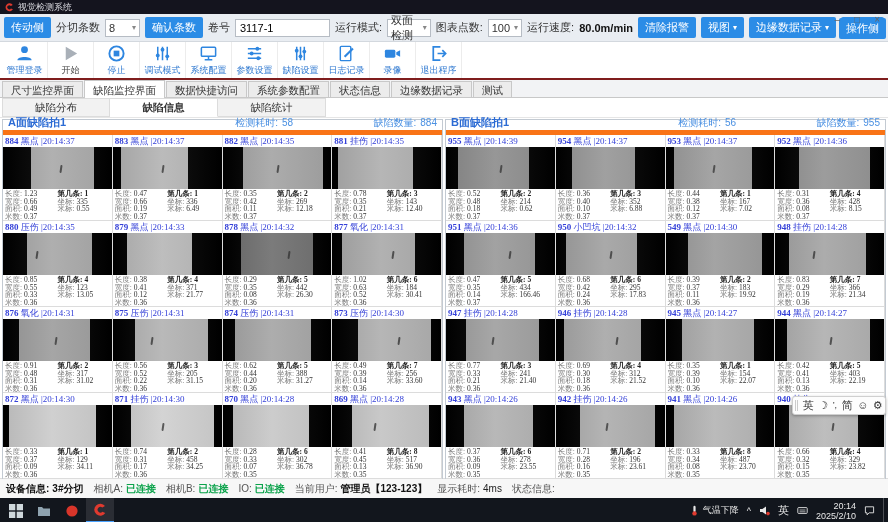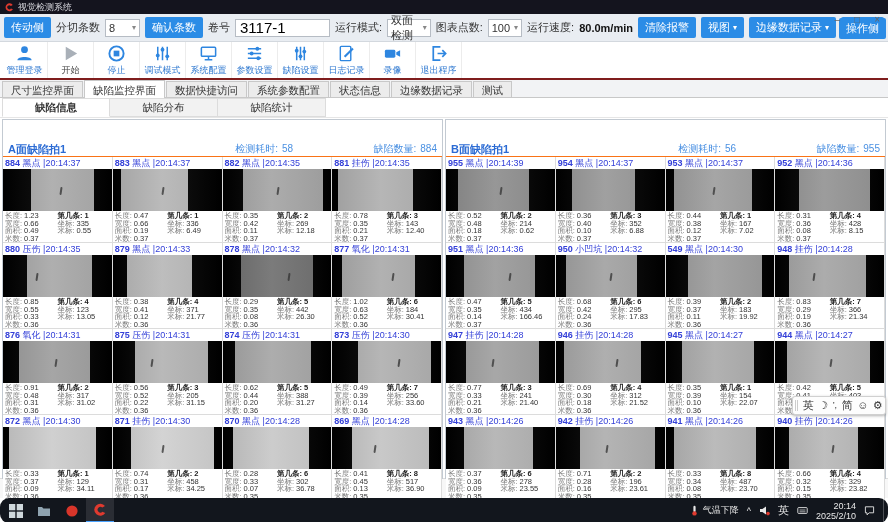--- a/index.html
+++ b/index.html
@@ -12,21 +12,21 @@
   .titlebar .ttl{color:#d8d8de;font-size:9px;}
   .winctrl{position:absolute;top:14px;right:8px;display:flex;gap:14px;z-index:40;}
   .winctrl span{color:#666;font-size:10px;cursor:default;line-height:12px;}
 
   
   .toolbar1{height:28px;background:#e9edf2;border-bottom:1px solid #d3d8de;display:flex;align-items:center;gap:5px;padding:0 4px;position:relative;}
   .btn{background:#2b8ce6;color:#fff;border-radius:2px;padding:3px 7px;font-size:11px;cursor:pointer;white-space:nowrap;display:inline-flex;align-items:center;gap:3px;}
   .lbl{color:#333;font-size:11px;white-space:nowrap;}
   .sel{background:#fff;border:1px solid #b6bcc4;height:18px;display:inline-flex;align-items:center;justify-content:space-between;padding:0 3px;font-size:11px;gap:4px;}
   .sel .car{color:#888;font-size:8px;}
-  .tin{background:#fff;border:1px solid #b6bcc4;height:18px;font-size:15px;padding:0 4px;width:95px;font-family:inherit;}
+  .tin{background:#fff;border:1px solid #b6bcc4;height:18px;font-size:11px;padding:0 4px;width:95px;font-family:inherit;}
   .speed{font-weight:bold;color:#111;}
   .opside{position:absolute;top:4px;right:2px;}
 
   
   .toolbar2{height:38px;background:#fff;border-bottom:2px solid #7f1d1d;display:flex;align-items:stretch;padding:0 2px;}
   .action{width:46px;display:flex;flex-direction:column;align-items:center;justify-content:center;gap:1px;border-right:1px solid #ececec;cursor:pointer;color:#2e86e0;}
   .action.muted{color:#a9b0b8;}
   .action .aicon{width:19px;height:19px;}
   .action .aicon svg{width:100%;height:100%;}
   .action .albl{font-size:9px;color:#2e78d0;white-space:nowrap;}
@@ -38,26 +38,26 @@
   .tab.active{background:#fff;height:18px;position:relative;top:1px;line-height:14px;}
   .subtabbar{height:20px;background:#fff;display:flex;padding-left:2px;border-bottom:1px solid #e6e6e6;}
   .subtab{width:108px;font-size:10.5px;display:flex;align-items:center;justify-content:center;background:#f2f2f2;border:1px solid #dcdcdc;border-left:none;cursor:pointer;color:#333;}
   .subtab:first-child{border-left:1px solid #dcdcdc;}
   .subtab.active{background:#fff;border-bottom-color:#fff;font-weight:bold;}
 
   
   .content{position:relative;height:360px;}
   .panel{position:absolute;top:1px;width:441px;height:360px;border:1px solid #c3cad2;background:#fff;}
   .panel.pa{left:2px;}  .panel.pb{left:445px;}
-  .phead{height:15px;display:flex;align-items:center;border-bottom:1px solid #f97316;padding:0 5px;margin-top:22px;}
+  .phead{height:15px;display:flex;align-items:flex-end;border-bottom:5px solid #f97316;padding:0 5px;}
   .ptitle{color:#2b6bd4;font-weight:bold;font-size:11px;}
   .pspacer1{flex:2.1;} .pspacer2{flex:1;}
   .pstat{color:#4a90e2;font-size:10px;white-space:nowrap;}
   .pstat b{font-weight:normal;margin-left:4px;}
-  .grid{display:flex;flex-wrap:wrap;}
+  .grid{display:flex;flex-wrap:wrap;font-family:Liberation Serif, serif;}
   .cell{width:25%;height:86px;border-right:1px solid #dcdcdc;border-bottom:1px solid #dcdcdc;overflow:hidden;cursor:pointer;background:#fff;}
   .chead{height:12px;font-size:9px;color:#3440d8;padding:0 2px;white-space:nowrap;line-height:12px;}
   .chead .cid{font-weight:bold;}
   .cimg{height:42px;position:relative;overflow:hidden;}
   .cimg::after{content:"";position:absolute;inset:0;background:linear-gradient(90deg,rgba(0,0,0,.10),rgba(255,255,255,.08) 45%,rgba(0,0,0,.06));pointer-events:none;}
   .cimg i{position:absolute;top:0;bottom:0;background:#000;display:block;}
   .cimg .bl{left:0;} .cimg .br{right:0;}
   .cimg .mk{top:42%;height:8px;width:2px;background:#2a2a2a;opacity:.8;border-radius:1px;transform:rotate(8deg);bottom:auto;}
   .cmeta{display:flex;padding:1px 2px 0;justify-content:flex-end;}
   .mc{width:50%;}
@@ -68,21 +68,21 @@
   .mr.strip .ml,.mr.strip .mv{color:#222;}
 
   
   .statusbar{height:20px;background:#f7f7f7;border-top:1px solid #ddd;display:flex;align-items:center;gap:10px;padding:0 6px;font-size:10px;color:#555;}
   .statusbar .grp{display:flex;gap:3px;align-items:center;white-space:nowrap;}
   .sv-b{color:#111;font-weight:bold;}
   .sv-g{color:#0aa24a;font-weight:bold;}
   .sv-d{color:#222;}
 
   
-  .taskbar{height:25px;background:#12161d;display:flex;align-items:center;padding:0 2px;position:relative;border-radius:9px;}
+  .taskbar{height:25px;background:#12161d;display:flex;align-items:center;padding:0 2px;position:relative;}
   .tbi{width:28px;height:25px;display:flex;align-items:center;justify-content:center;cursor:pointer;}
   .tbi svg{width:14px;height:14px;}
   .tbi.activeapp{background:rgba(255,255,255,.10);border-bottom:2px solid #4aa3ff;}
   .tray{position:absolute;right:2px;top:0;height:25px;display:flex;align-items:center;gap:8px;color:#e8e8e8;font-size:9px;}
   .tray .titem{display:flex;align-items:center;gap:3px;cursor:pointer;}
   .tray svg{width:11px;height:11px;}
   .timebox{text-align:right;line-height:10px;font-size:9px;}
   .tray .edge{width:3px;height:25px;border-left:1px solid rgba(255,255,255,.25);}
 
   
@@ -225,22 +225,22 @@
     <div class="tab">尺寸监控界面</div>
     <div class="tab active">缺陷监控界面</div>
     <div class="tab">数据快捷访问</div>
     <div class="tab">系统参数配置</div>
     <div class="tab">状态信息</div>
     <div class="tab">边缘数据记录</div>
     <div class="tab">测试</div>
   </div>
 
 <div class="subtabbar">
+    <div class="subtab">缺陷分布</div>
     <div class="subtab active">缺陷信息</div>
-    <div class="subtab">缺陷分布</div>
     <div class="subtab">缺陷统计</div>
   </div>
 
 <div class="content">
   <div class="panel pa">
     <div class="phead">
       <span class="ptitle">A面缺陷拍1</span>
       <span class="pspacer1"></span>
       <span class="pstat"><span>检测耗时:</span><b>58</b></span>
       <span class="pspacer2"></span>
@@ -932,20 +932,24 @@
       <span>相机A:</span>
       <span class="sv-g">已连接</span>
     </span>
   <span class="grp">
       <span>相机B:</span>
       <span class="sv-g">已连接</span>
     </span>
   <span class="grp">
       <span>IO:</span>
       <span class="sv-g">已连接</span>
+    </span>
+  <span class="grp">
+      <span>当前用户:</span>
+      <span class="sv-b">管理员【123-123】</span>
     </span>
   <span class="grp">
       <span>显示耗时:</span>
       <span class="sv-d">4ms</span>
     </span>
   <span class="grp">
       <span>状态信息:</span>
     </span>
 </div>
 

